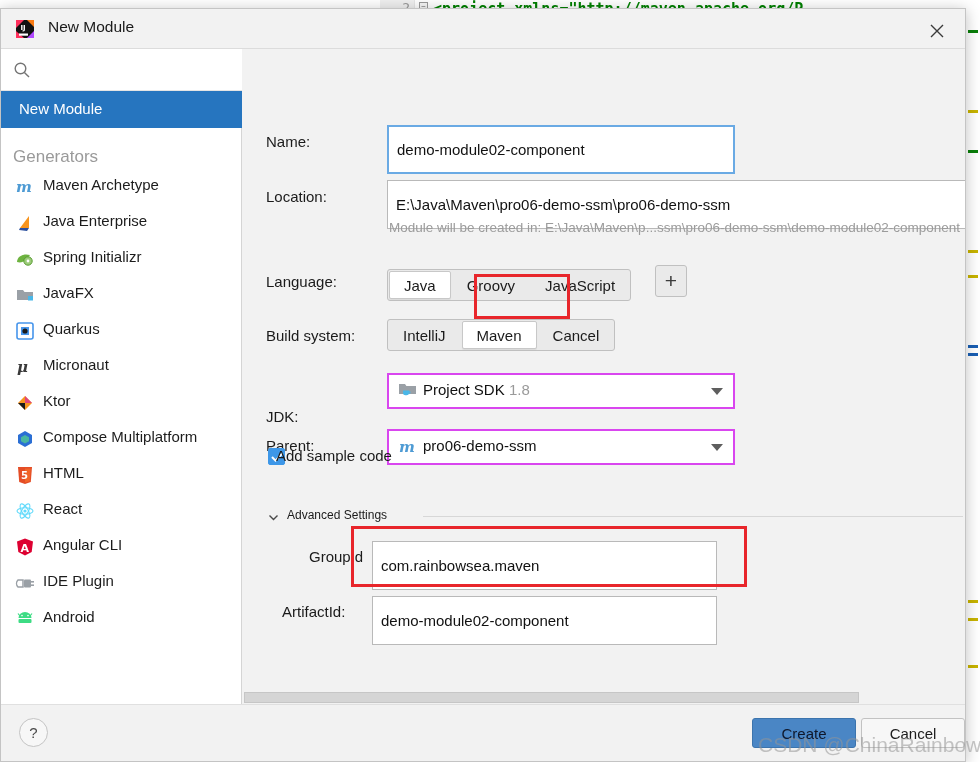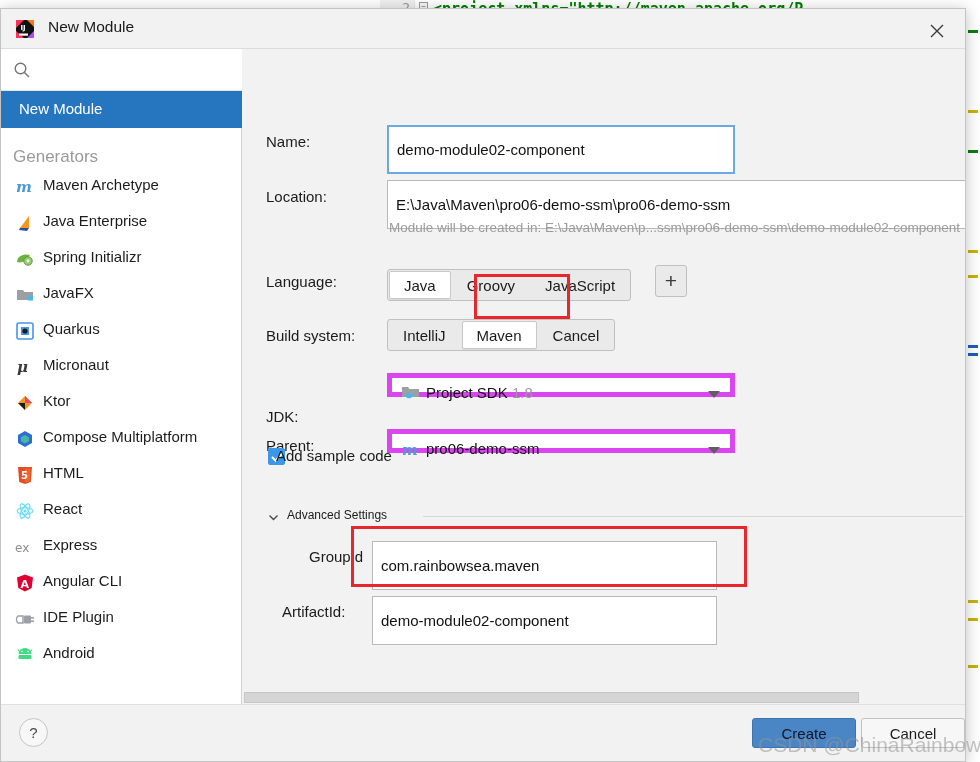--- a/index.html
+++ b/index.html
@@ -181,22 +181,22 @@
   .plus-btn {
     position: absolute;
     width: 32px; height: 32px;
     background: #eaeaea; border: 1px solid #c0c0c0; border-radius: 3px;
     display: flex; align-items: center; justify-content: center;
     font-size: 21px; color: #3c3c3c; cursor: default;
   }
 
   
   .combo {
-    position: absolute; height: 24px;
-    background: #ffffff; border: 5px solid #d946ef;
+    position: absolute; height: 36px;
+    background: #ffffff; border: 2px solid #d946ef;
     cursor: default;
     text-align: right;
   }
   .combo .cb-icon { position: absolute; left: 9px; top: 6px; }
   .combo .cb-text {
     position: absolute; left: 34px; top: 6px;
     font-size: 15px; color: #111;
   }
   .combo .cb-sub { color: #9a9a9a; }
   .combo .cb-arrow {
@@ -450,28 +450,20 @@
               <ellipse cx="10" cy="10" rx="8" ry="3.2"></ellipse>
               <ellipse cx="10" cy="10" rx="8" ry="3.2" transform="rotate(60 10 10)"></ellipse>
               <ellipse cx="10" cy="10" rx="8" ry="3.2" transform="rotate(120 10 10)"></ellipse>
             </g>
             <circle cx="10" cy="10" r="1.6" fill="#61dafb"></circle>
           </svg>
         </span>
         <span class="gi-label">React</span>
       </div>
 
-      <div class="gen-item">
-        <span class="gi-icon">
-          <svg width="20" height="20" viewBox="0 0 20 20">
-              <text x="0" y="15" font-family="DejaVu Sans, sans-serif" font-size="12" fill="#8d8d8d">ex</text>
-            </svg>
-        </span>
-        <span class="gi-label">Express</span>
-      </div>
 
       <div class="gen-item">
         <span class="gi-icon">
           <svg width="20" height="20" viewBox="0 0 20 20">
             <path d="M10 1.5 L18 4.4 L16.7 15 L10 18.5 L3.3 15 L2 4.4 Z" fill="#dd0031"></path>
             <text x="5.5" y="14.5" font-family="DejaVu Sans, sans-serif" font-size="11" font-weight="bold" fill="#ffffff">A</text>
           </svg>
         </span>
         <span class="gi-label">Angular CLI</span>
       </div>

